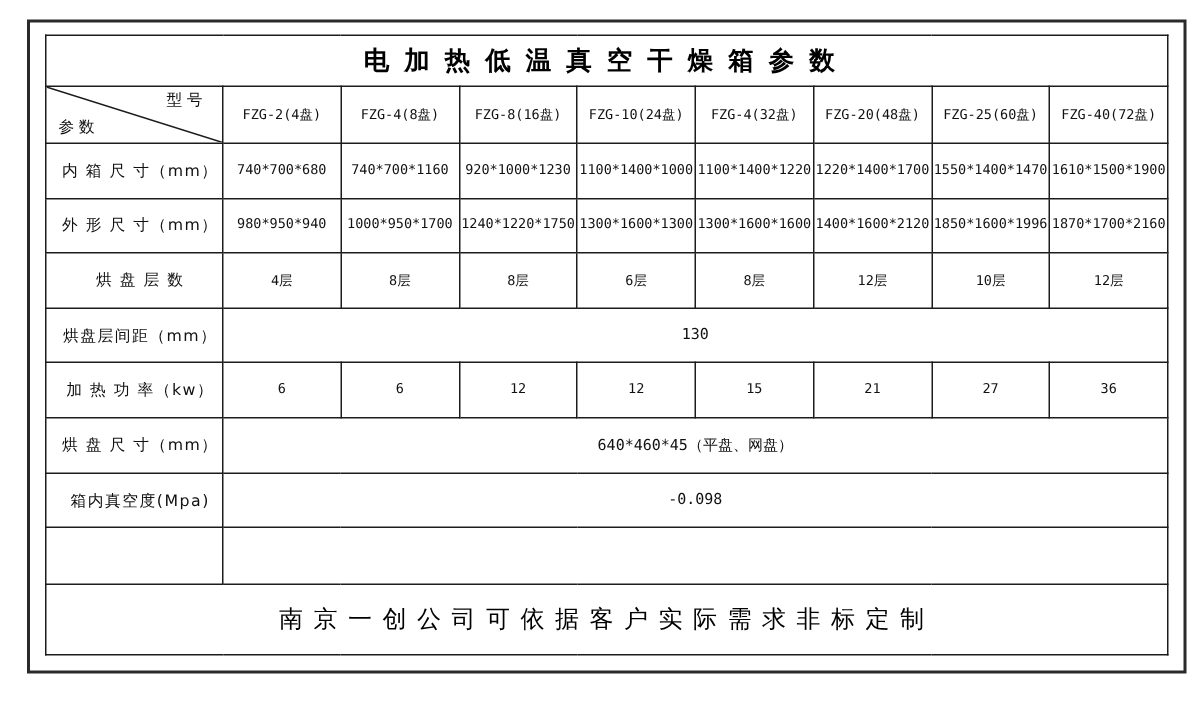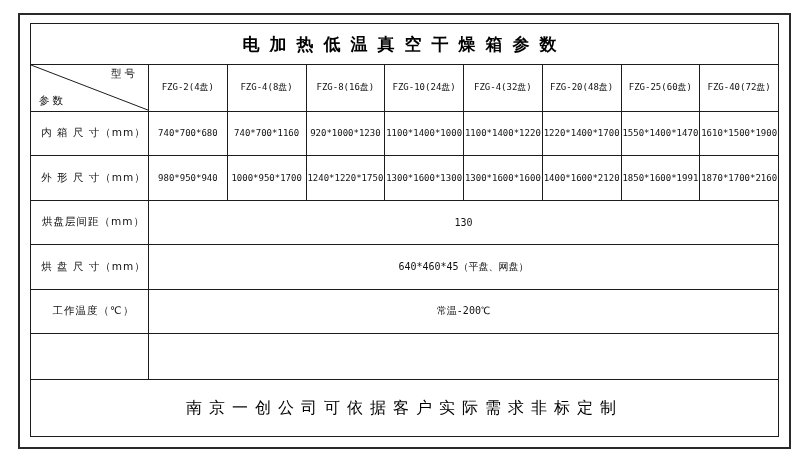--- a/index.html
+++ b/index.html
@@ -153,43 +153,65 @@
     </tr>
 
     <tr class="data-row">
       <td class="label-cell">外 形 尺 寸（mm）</td>
       <td class="value-cell">980*950*940</td>
       <td class="value-cell">1000*950*1700</td>
       <td class="value-cell">1240*1220*1750</td>
       <td class="value-cell">1300*1600*1300</td>
       <td class="value-cell">1300*1600*1600</td>
       <td class="value-cell">1400*1600*2120</td>
-      <td class="value-cell">1850*1600*1991</td>
+      <td class="value-cell">1850*1600*1996</td>
       <td class="value-cell">1870*1700*2160</td>
     </tr>
 
+    <tr class="data-row">
+      <td class="label-cell">烘 盘 层 数</td>
+      <td class="value-cell">4层</td>
+      <td class="value-cell">8层</td>
+      <td class="value-cell">8层</td>
+      <td class="value-cell">6层</td>
+      <td class="value-cell">8层</td>
+      <td class="value-cell">12层</td>
+      <td class="value-cell">10层</td>
+      <td class="value-cell">12层</td>
+    </tr>
 
     <tr class="data-row">
       <td class="label-cell">烘盘层间距（mm）</td>
       <td class="span-cell" colspan="8">130</td>
     </tr>
 
 
+    <tr class="data-row">
+      <td class="label-cell">加 热 功 率（kw）</td>
+      <td class="value-cell">6</td>
+      <td class="value-cell">6</td>
+      <td class="value-cell">12</td>
+      <td class="value-cell">12</td>
+      <td class="value-cell">15</td>
+      <td class="value-cell">21</td>
+      <td class="value-cell">27</td>
+      <td class="value-cell">36</td>
+    </tr>
 
     <tr class="data-row">
       <td class="label-cell">烘 盘 尺 寸（mm）</td>
       <td class="span-cell" colspan="8">640*460*45（平盘、网盘）</td>
     </tr>
 
-    <tr class="data-row">
-      <td class="label-cell">工作温度（℃）</td>
-      <td class="span-cell" colspan="8">常温-200℃</td>
-    </tr>
-
-
+
+
+    <tr class="data-row">
+      <td class="label-cell">箱内真空度(Mpa)</td>
+      <td class="span-cell" colspan="8">-0.098</td>
+    </tr>
 
     <tr class="empty-row">
       <td class="label-cell"></td>
       <td class="span-cell" colspan="8"></td>
     </tr>
 
     <tr class="footer-row">
       <td colspan="9">南京一创公司可依据客户实际需求非标定制</td>
     </tr>
   </tbody>

